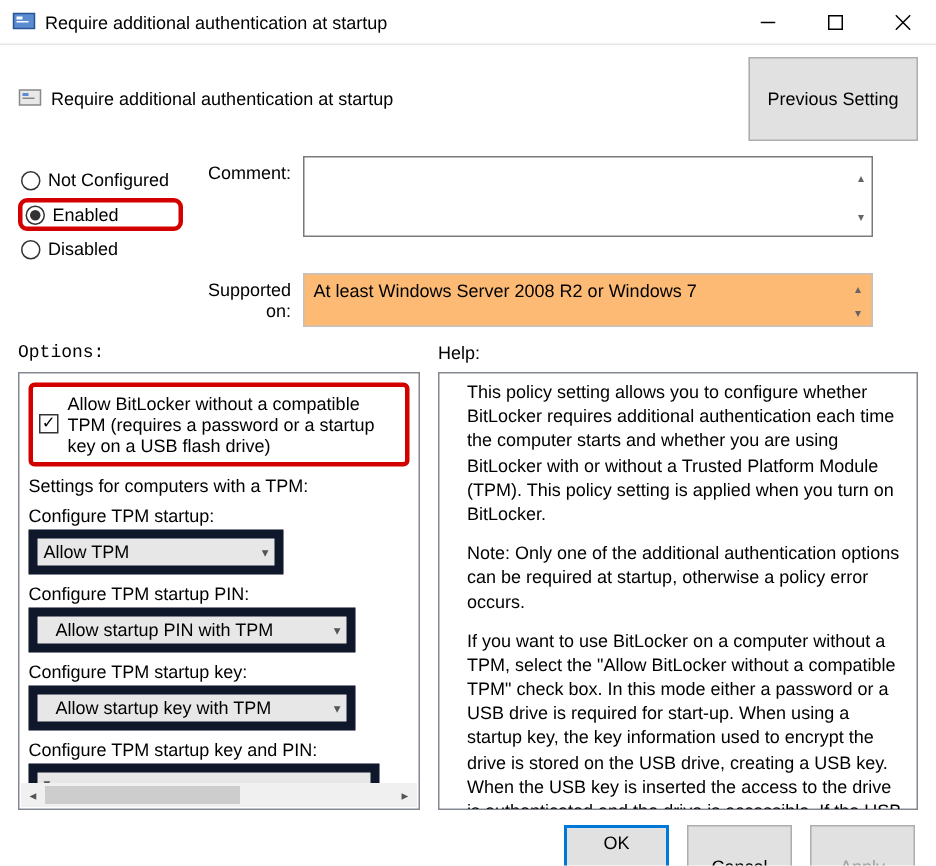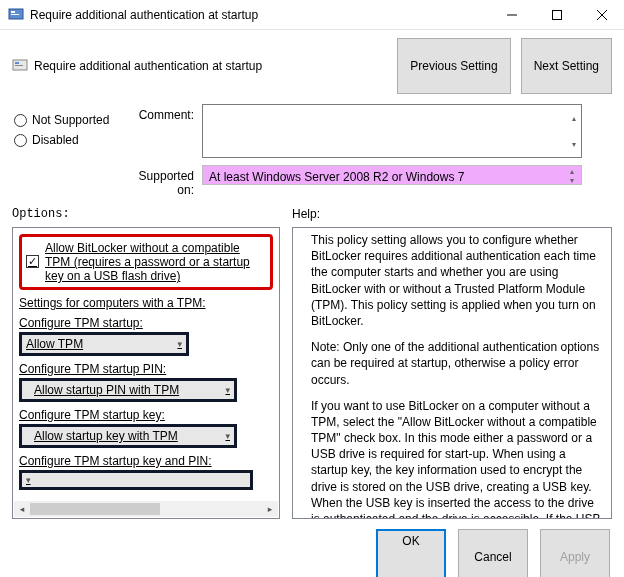--- a/index.html
+++ b/index.html
@@ -19,33 +19,33 @@
   .config-area { display: flex; padding: 6px 12px 0 12px; }
   .radio-col { width: 110px; padding-top: 4px; }
   .radio-row { display: flex; align-items: center; margin: 4px 0; padding: 1px 2px; }
   .radio-row.highlight { border: 3px solid #d30000; border-radius: 6px; padding: 1px 2px; }
   .radio { width: 13px; height: 13px; border: 1px solid #333; border-radius: 50%; margin-right: 5px; display: flex; align-items: center; justify-content: center; }
   .radio.on::after { content: ""; width: 7px; height: 7px; background: #333; border-radius: 50%; }
   .label-col { width: 80px; padding-top: 4px; text-align: right; padding-right: 8px; }
   .field-col { flex: 1; }
   textarea.comment { width: 380px; height: 54px; resize: none; border: 1px solid #7a7a7a; background: #fff; font-family: inherit; font-size: 12px; padding: 2px; }
   .supported-row { display: flex; padding: 4px 12px 8px 12px; align-items: flex-start; }
-  .supported-box { width: 380px; height: 20px; border: 1px solid #c0c0c0; background: #f0abfc; padding: 4px 6px; position: relative; }
+  .supported-box { width: 380px; height: 36px; border: 1px solid #c0c0c0; background: #fdba74; padding: 4px 6px; position: relative; }
   .updown { position: absolute; right: 1px; top: 1px; bottom: 1px; width: 16px; display: flex; flex-direction: column; }
   .updown div { flex:1; display:flex; align-items:center; justify-content:center; color:#666; font-size:8px; }
   .panels-header { display: flex; padding: 0 12px; }
   .panels-header > div { padding: 2px 0; }
   .panels { display: flex; padding: 4px 12px 0 12px; gap: 12px; height: 296px; }
   .options-panel { width: 268px; border: 1px solid #828790; position: relative; overflow: hidden; }
-  .options-inner { padding: 6px 6px 0 6px; text-decoration: underline; }
+  .options-inner { padding: 6px 6px 0 6px; }
   .allow-box { border: 3px solid #d30000; border-radius: 4px; padding: 4px 4px; display: flex; align-items: flex-start; gap: 6px; margin-bottom: 6px; }
   .checkbox { width: 13px; height: 13px; border: 1px solid #333; background: #fff; display: flex; align-items: center; justify-content: center; flex-shrink: 0; margin-top: 14px; }
   .checkbox.on::after { content: "✓"; font-size: 11px; line-height: 11px; color: #000; }
   .opt-label { margin: 6px 0 2px 0; }
-  .select { border: 3px solid #0f172a; background: #e7e7e7; padding: 2px 4px; display: flex; align-items: center; justify-content: space-between; width: 170px; }
+  .select { border: 6px solid #0f172a; background: #e7e7e7; padding: 2px 4px; display: flex; align-items: center; justify-content: space-between; width: 170px; }
   .select.wide { width: 218px; padding-left: 12px; }
   .select.wider { width: 234px; }
   .select .chev { font-size: 9px; color: #555; }
   .hscroll { position: absolute; left: 1px; right: 1px; bottom: 1px; height: 16px; background: #f0f0f0; display: flex; align-items: center; }
   .hscroll .arrow { width: 16px; height: 16px; display:flex; align-items:center; justify-content:center; font-size:9px; color:#555; }
   .hscroll .track { flex:1; height: 16px; position: relative; }
   .hscroll .thumb { position:absolute; left:0; top:2px; height:12px; width:130px; background:#cdcdcd; }
   .help-panel { flex: 1; border: 1px solid #828790; position: relative; display: flex; }
   .help-text { padding: 4px 6px; overflow-y: auto; flex: 1; line-height: 1.35; }
   .help-text p { margin: 0 0 10px 12px; }
@@ -85,29 +85,32 @@
   <span class="icon">
     <svg width="16" height="16" viewBox="0 0 16 16">
         <rect x="1" y="2" width="14" height="10" fill="#e8e8e8" stroke="#888"></rect>
         <rect x="3" y="4" width="4" height="2" fill="#5b8bd0"></rect>
         <rect x="3" y="7" width="8" height="1" fill="#888"></rect>
       </svg>
   </span>
   <span class="title">Require additional authentication at startup</span>
   <div class="nav-btns">
     <div class="btn">Previous Setting</div>
-    <div class="btn">Next Setting</div>
   </div>
 </div>
 
 <div class="config-area">
   <div class="radio-col">
     <div class="radio-row">
       <span class="radio"></span>
-      <span>Not Supported</span>
+      <span>Not Configured</span>
+    </div>
+    <div class="radio-row highlight">
+      <span class="radio on"></span>
+      <span>Enabled</span>
     </div>
     <div class="radio-row">
       <span class="radio"></span>
       <span>Disabled</span>
     </div>
   </div>
   <div class="label-col">Comment:</div>
   <div class="field-col" style="position:relative;">
     <textarea class="comment" style=""></textarea>
     <div class="updown" style="right:auto; left:364px; top:1px; height:52px;">

